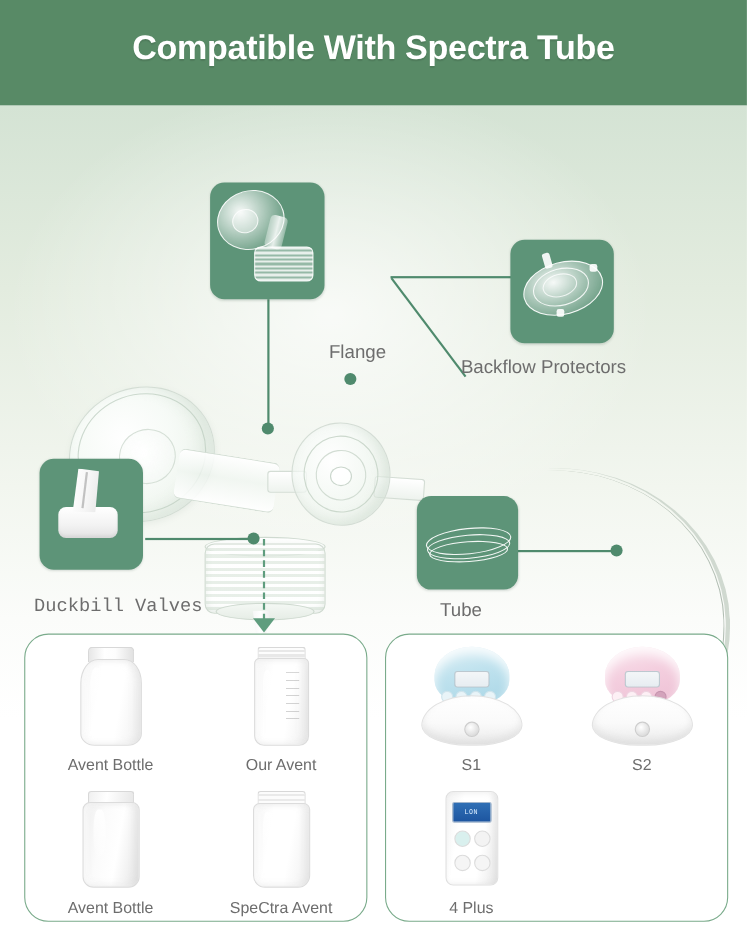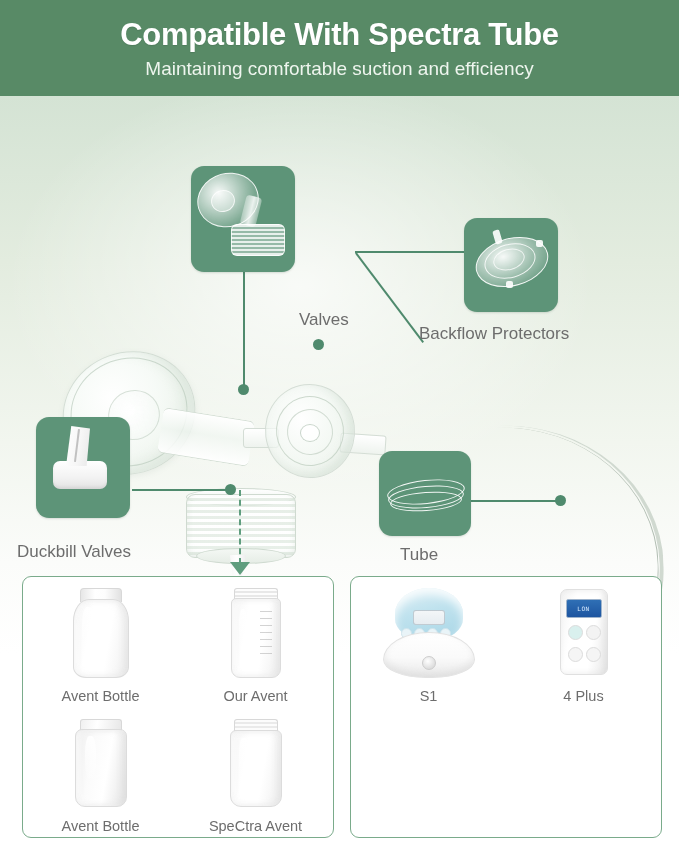--- a/index.html
+++ b/index.html
@@ -58,21 +58,21 @@
     position:absolute;width:0;border-left:2.4px dashed #5f9d7e;
   }
   .arrow-down{
     position:absolute;width:0;height:0;
     border-left:10px solid transparent;border-right:10px solid transparent;
     border-top:13px solid #5f9d7e;
   }
 
   
   .panel{
-    position:absolute;background:#ffffff;border:1.4px solid #7aab8b;border-radius:9px;
+    position:absolute;background:#ffffff;border:1.4px solid #7aab8b;border-radius:22px;
     box-sizing:border-box;
   }
   .cellgrid{
     position:absolute;left:0;top:0;width:100%;height:100%;
     display:grid;grid-template-columns:1fr 1fr;grid-template-rows:1fr 1fr;
   }
   .cell{position:relative;display:flex;flex-direction:column;align-items:center;justify-content:flex-end;padding-bottom:4px;}
   .cell-art{position:relative;flex:1 1 auto;width:100%;display:flex;align-items:center;justify-content:center;}
   .cell-label{color:#6d6d6d;font-size:14.5px;line-height:1;white-space:nowrap;margin-top:2px;}
 
@@ -310,21 +310,20 @@
   }
   .np-btn{position:absolute;border-radius:50%;border:1px solid #dcdcdc;}
 </style>
 </head>
 <body>
 
 <div class="page">
 
   <div class="header">
     <div class="header-title">Compatible With Spectra Tube</div>
-    <div class="header-sub">Maintaining comfortable suction and efficiency</div>
   </div>
 
   <div class="stage">
     <div class="stage-wash"></div>
 
     <div class="asm">
       <div class="tube-arc"></div>
       <div class="tube-arc2"></div>
       <div class="tube-tail"></div>
 
@@ -362,38 +361,38 @@
 
     <div class="conn conn-h" style="left:463px;top:404px;width:98px;"></div>
     <div class="dot" style="left:555px;top:399px;"></div>
 
     <div class="thumb" style="left:191px;top:70px;width:104px;height:106px;">
       <div class="fl-cone"></div>
       <div class="fl-cone-in"></div>
       <div class="fl-neck"></div>
       <div class="fl-base"></div>
     </div>
-    <div class="label" style="left:299px;top:215px;">Valves</div>
+    <div class="label" style="left:299px;top:215px;">Flange</div>
 
     <div class="thumb" style="left:464px;top:122px;width:94px;height:94px;">
       <div class="bf-disc"></div>
       <div class="bf-disc2"></div>
       <div class="bf-disc3"></div>
       <div class="bf-stem"></div>
       <div class="bf-nub" style="left:72px;top:22px;"></div>
       <div class="bf-nub" style="left:42px;top:63px;"></div>
     </div>
     <div class="label" style="left:419px;top:229px;">Backflow Protectors</div>
 
     <div class="thumb" style="left:36px;top:321px;width:94px;height:101px;">
       <div class="db-base"></div>
       <div class="db-top"></div>
       <div class="db-slit"></div>
     </div>
-    <div class="label" style="left:17px;top:447px;">Duckbill Valves</div>
+    <div class="label" style="left:31px;top:447px;font-family:Liberation Mono, monospace;">Duckbill Valves</div>
 
     <div class="thumb" style="left:379px;top:355px;width:92px;height:85px;">
       <div class="tb-coil" style="left:8px;top:29px;width:76px;height:22px;transform:rotate(-6deg);"></div>
       <div class="tb-coil" style="left:9px;top:35px;width:74px;height:20px;transform:rotate(-5deg);"></div>
       <div class="tb-coil" style="left:11px;top:41px;width:70px;height:17px;transform:rotate(-4deg);"></div>
     </div>
     <div class="label" style="left:400px;top:450px;">Tube</div>
 
     <div class="panel" style="left:22px;top:480px;width:312px;height:262px;">
       <div class="cellgrid">
@@ -460,20 +459,37 @@
               <div class="p-btn" style="left:59px;top:42px;width:9px;height:9px;background:#e9f4f8;border:1px solid #cfe4ec;"></div>
               <div class="p-btn" style="left:27px;top:54px;width:11px;height:11px;background:#dff0f6;border:1px solid #c7dfe9;"></div>
               <div class="p-btn" style="left:52px;top:54px;width:11px;height:11px;background:#dff0f6;border:1px solid #c7dfe9;"></div>
               <div class="p-base" style="top:46px;width:90px;height:44px;"></div>
               <div class="p-port" style="top:70px;"></div>
             </div>
           </div>
           <div class="cell-label">S1</div>
         </div>
 
+        <div class="cell">
+          <div class="cell-art">
+            <div class="pump" style="width:96px;height:92px;">
+              <div class="p-dome" style="top:2px;width:68px;height:52px;background:linear-gradient(165deg,#fbe7ef 0%,#f4cfdf 45%,#edc0d4 100%);box-shadow:inset 0 6px 10px rgba(255,255,255,.85);"></div>
+              <div class="p-screen" style="top:24px;width:30px;height:13px;"></div>
+              <div class="p-btn" style="left:20px;top:42px;width:9px;height:9px;background:#fdf0f5;border:1px solid #eed3e0;"></div>
+              <div class="p-btn" style="left:33px;top:42px;width:9px;height:9px;background:#fdf0f5;border:1px solid #eed3e0;"></div>
+              <div class="p-btn" style="left:46px;top:42px;width:9px;height:9px;background:#fdf0f5;border:1px solid #eed3e0;"></div>
+              <div class="p-btn" style="left:59px;top:42px;width:9px;height:9px;background:#d3a3bb;border:1px solid #c594ae;"></div>
+              <div class="p-btn" style="left:27px;top:54px;width:11px;height:11px;background:#cc9ab4;border:1px solid #bd8ba6;"></div>
+              <div class="p-btn" style="left:52px;top:54px;width:11px;height:11px;background:#fbeaf1;border:1px solid #ebd0dd;"></div>
+              <div class="p-base" style="top:46px;width:90px;height:44px;"></div>
+              <div class="p-port" style="top:70px;"></div>
+            </div>
+          </div>
+          <div class="cell-label">S2</div>
+        </div>
 
 
         <div class="cell">
           <div class="cell-art">
             <div class="pump" style="width:50px;height:86px;">
               <div class="np-body" style="top:0;width:46px;height:84px;"></div>
               <div class="np-lcd" style="top:10px;width:34px;height:17px;">LON</div>
               <div class="np-btn" style="left:9px;top:36px;width:13px;height:13px;background:#d9f0ee;"></div>
               <div class="np-btn" style="left:27px;top:36px;width:13px;height:13px;background:#f3f3f3;"></div>
               <div class="np-btn" style="left:9px;top:58px;width:13px;height:13px;background:#f5f5f5;"></div>

